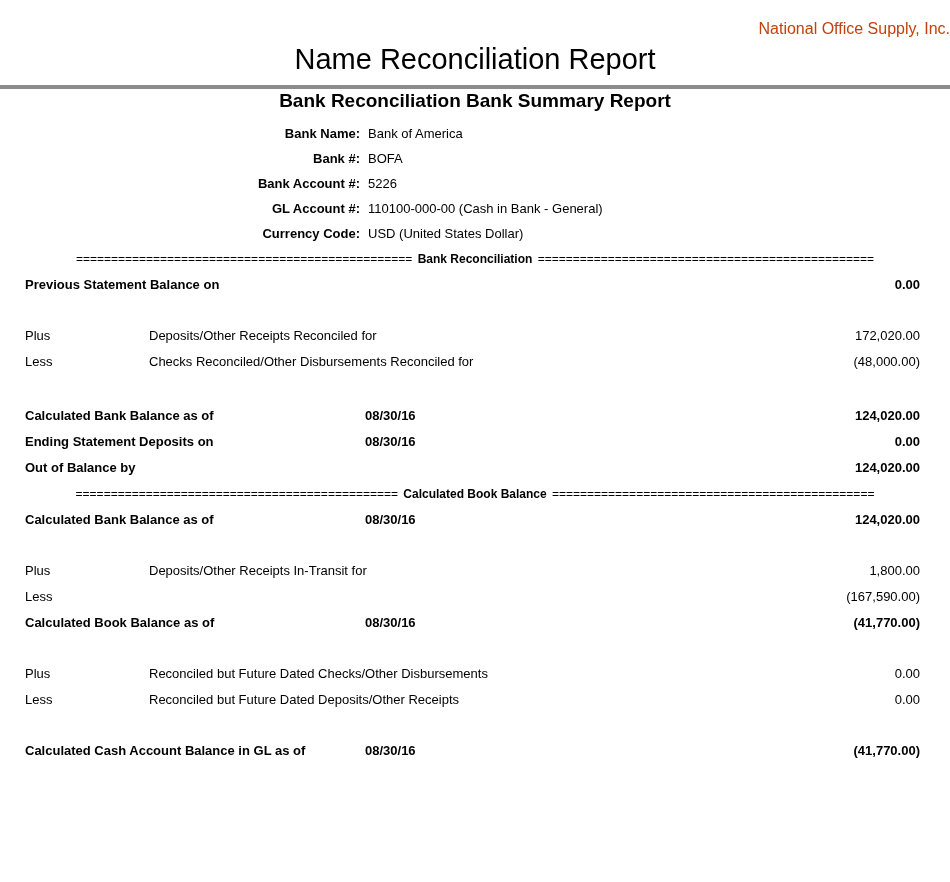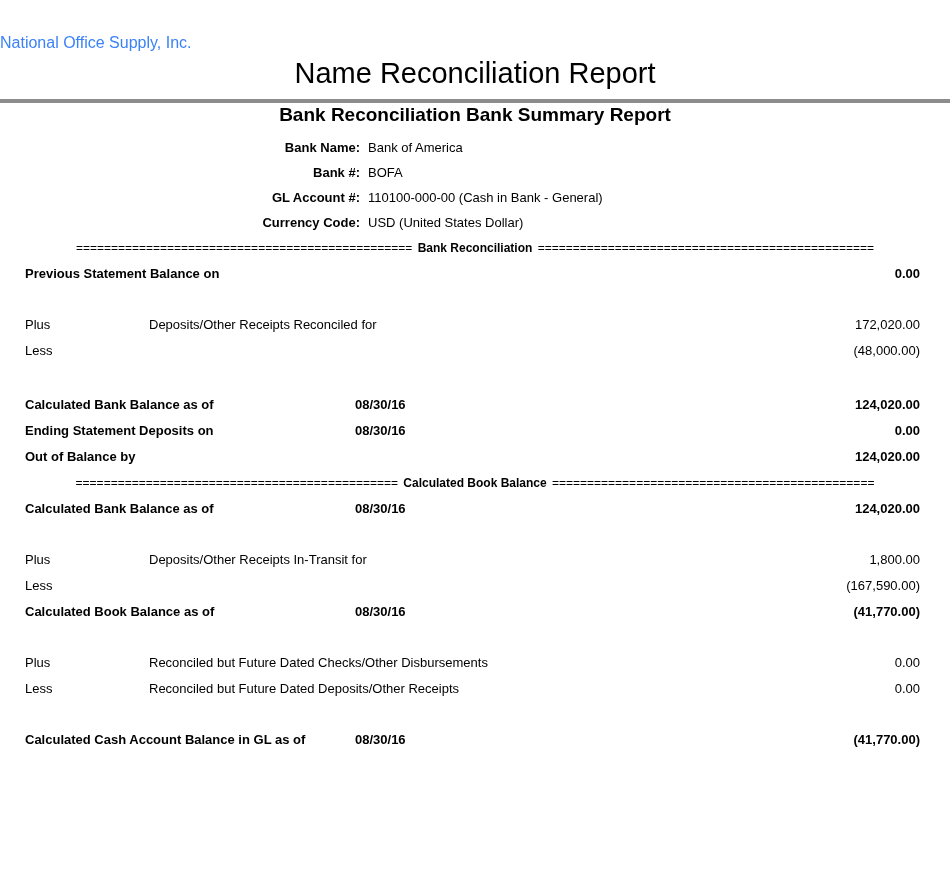--- a/index.html
+++ b/index.html
@@ -1,37 +1,37 @@
 <!DOCTYPE html>
 <html><head>
 <meta charset="utf-8">
 <style>
   * { box-sizing: border-box; }
   html, body { margin: 0; padding: 0; background: #ffffff; }
   body { font-family: "Liberation Sans", sans-serif; color: #000; }
   .page { width: 950px; height: 882px; margin: 0 auto; background: #fff; overflow: hidden; position: relative; }
 
-  .company { text-align: left; padding-top: 34px; font-size: 16px; color: #3b82f6; }
+  .company { text-align: right; padding-top: 20px; font-size: 16px; color: #c2410c; }
   .report-title { text-align: center; font-size: 29px; color: #000; margin-top: 5px; }
   .double-rule { margin-top: 9px; height: 2px; border-top: 2px solid #8c8c8c; border-bottom: 2px solid #8c8c8c; }
 
   .summary-title { text-align: center; font-weight: bold; font-size: 19px; margin-top: 1px; margin-bottom: 9px; }
 
   .field-row { position: relative; height: 25px; line-height: 25px; font-size: 13px; }
   .field-label { position: absolute; right: 590px; font-weight: bold; white-space: nowrap; }
   .field-value { position: absolute; left: 368px; white-space: nowrap; }
 
   .divider { height: 26px; line-height: 26px; text-align: center; font-size: 12px; white-space: nowrap; overflow: hidden; }
   .divider-title { font-weight: bold; padding: 0 2px; }
 
   .row { position: relative; height: 26px; line-height: 26px; font-size: 13px; }
   .row.bold { font-weight: bold; padding-left: 30px; }
   .c-label { position: absolute; left: 25px; white-space: nowrap; }
   .c-desc { position: absolute; left: 149px; white-space: nowrap; }
-  .c-date { position: absolute; left: 355px; font-weight: bold; white-space: nowrap; }
+  .c-date { position: absolute; left: 365px; font-weight: bold; white-space: nowrap; }
   .c-amount { position: absolute; right: 30px; white-space: nowrap; }
 
   .spacer { height: 25px; }
   .spacer-lg { height: 28px; }
 </style>
 </head>
 <body>
 
 <div class="page">
 
@@ -41,20 +41,24 @@
 
   <div class="summary-title">Bank Reconciliation Bank Summary Report</div>
 
   <div class="field-row">
     <span class="field-label">Bank Name:</span>
     <span class="field-value">Bank of America</span>
   </div>
   <div class="field-row">
     <span class="field-label">Bank #:</span>
     <span class="field-value">BOFA</span>
+  </div>
+  <div class="field-row">
+    <span class="field-label">Bank Account #:</span>
+    <span class="field-value">5226</span>
   </div>
   <div class="field-row">
     <span class="field-label">GL Account #:</span>
     <span class="field-value">110100-000-00 (Cash in Bank - General)</span>
   </div>
   <div class="field-row">
     <span class="field-label">Currency Code:</span>
     <span class="field-value">USD (United States Dollar)</span>
   </div>
 
@@ -71,20 +75,21 @@
 
   <div class="spacer"></div>
 
   <div class="row">
     <span class="c-label">Plus</span>
     <span class="c-desc">Deposits/Other Receipts Reconciled for</span>
     <span class="c-amount">172,020.00</span>
   </div>
   <div class="row">
     <span class="c-label">Less</span>
+    <span class="c-desc">Checks Reconciled/Other Disbursements Reconciled for</span>
     <span class="c-amount">(48,000.00)</span>
   </div>
 
   <div class="spacer-lg"></div>
 
   <div class="row bold">
     <span class="c-label">Calculated Bank Balance as of</span>
     <span class="c-date">08/30/16</span>
     <span class="c-amount">124,020.00</span>
   </div>

